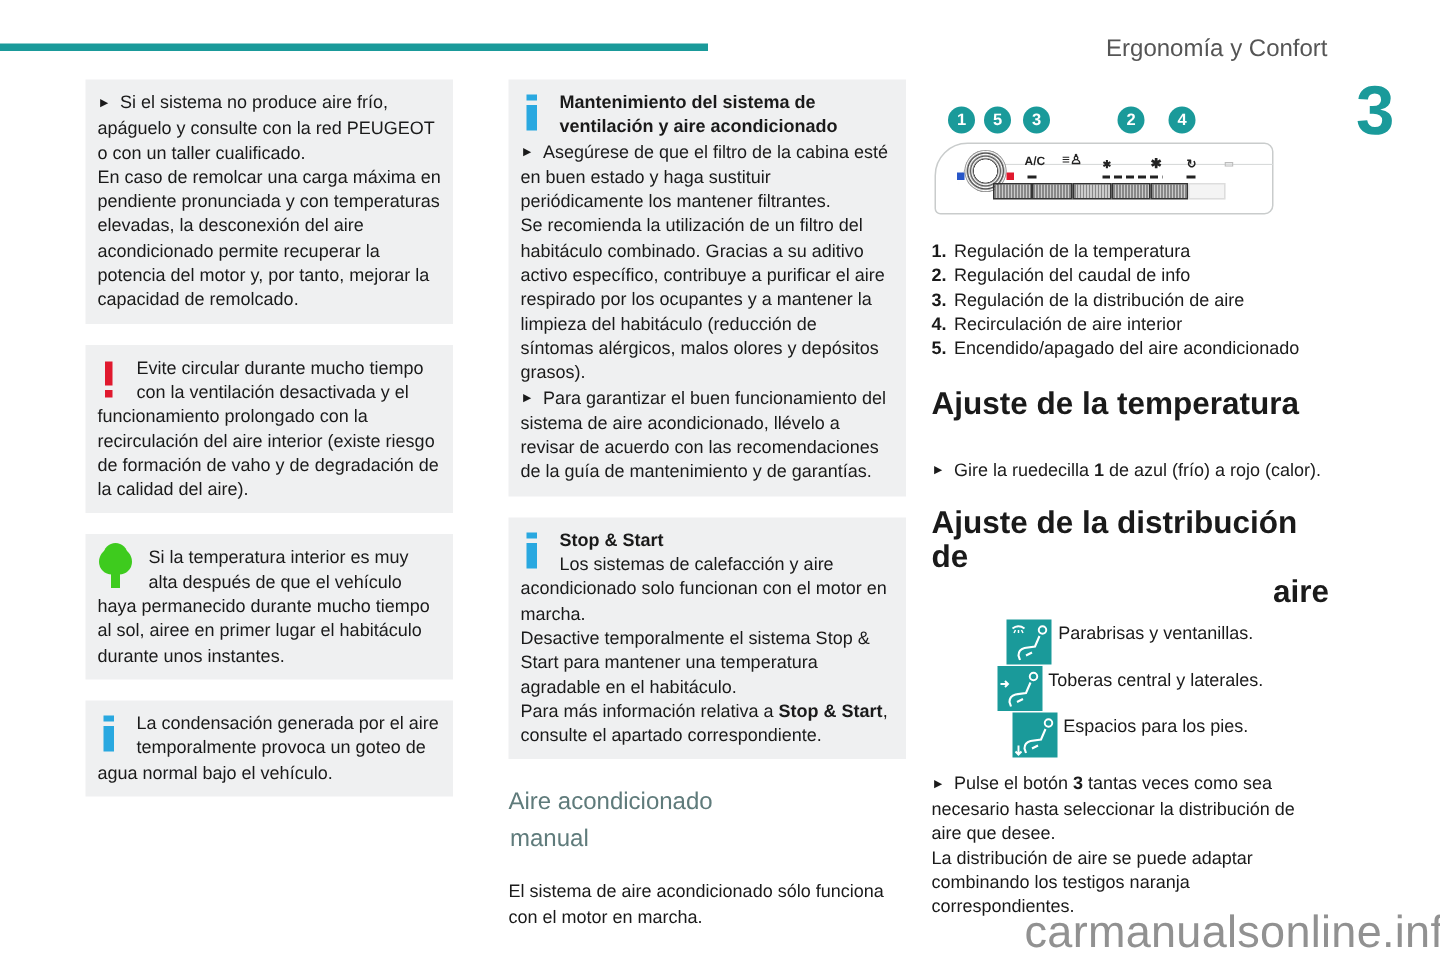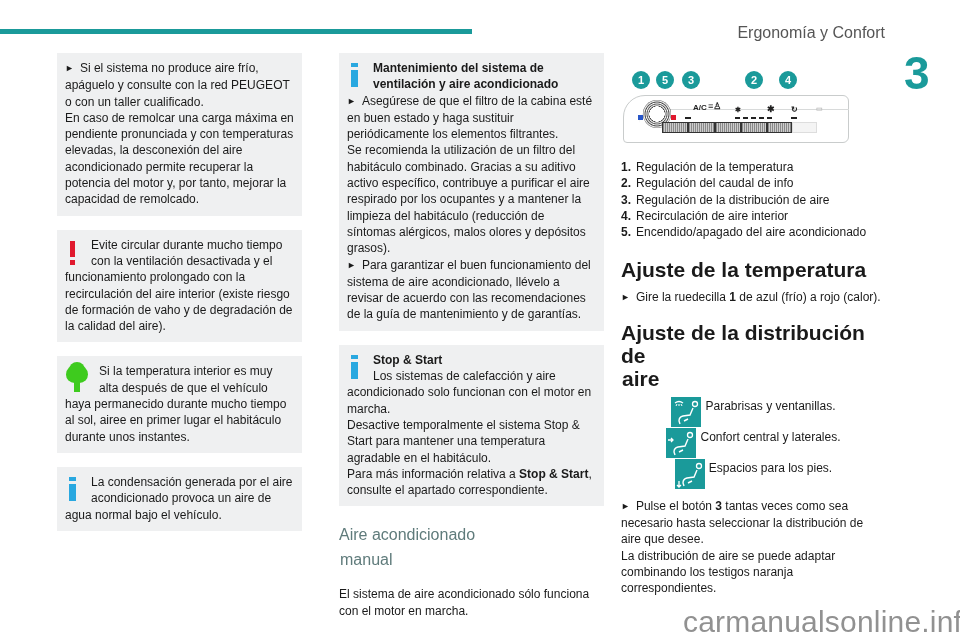--- a/index.html
+++ b/index.html
@@ -45,21 +45,21 @@
     .btn { position: absolute; top: 53px; height: 11px; background: repeating-linear-gradient(90deg, #888 0 1px, #ccc 1px 2px); border: 1px solid #333; }
     .btn.light { background: #f4f4f4; border-color: #ddd; }
     .lbl { position: absolute; top: 34px; font-size: 8px; font-weight: bold; color: #222; }
     .led { position: absolute; top: 48px; width: 6px; height: 2px; background: #222; }
 
     .legend { font-size: 12px; line-height: 16.3px; margin-top: 2px; }
     .legend li { list-style: none; }
     .legend .n { font-weight: bold; margin-right: 5px; }
 
     .h2 { font-size: 21px; font-weight: bold; line-height: 23px; color: #1a1a1a; margin-top: 13px; }
-    .h2 .l2 { display: block; padding-left: 1px; }
+    .h2 .l2 { display: block; padding-left: 1px; text-align: right; }
 
     .dist-row { display: flex; align-items: flex-start; height: 31px; font-size: 12px; justify-content: center; }
     .dist-icon { width: 30px; height: 30px; background: #1a9a9a; margin-right: 4px; position: relative; flex: none; }
     .dist-icon svg { position: absolute; left: 0; top: 0; }
     .dist-row span { padding-top: 2px; }
 
     .page-num { position: absolute; left: 912px; top: 648px; font-size: 12px; color: #333; }
     .watermark { position: absolute; left: 683px; top: 605px; font-size: 30px; color: #8c8c8c; opacity: 0.95; letter-spacing: 0.2px; }
   </style>
 </head>
@@ -89,32 +89,32 @@
         <div class="trunk"></div>
       </div>
     <p>Si la temperatura interior es muy alta después de que el vehículo haya permanecido durante mucho tiempo al sol, airee en primer lugar el habitáculo durante unos instantes.</p>
   </div>
 
   <div class="box">
     <div class="icon-float icon-info">
         <div class="dot"></div>
         <div class="bar"></div>
       </div>
-    <p>La condensación generada por el aire acondicionado provoca un aire de agua normal bajo el vehículo.</p>
+    <p>La condensación generada por el aire temporalmente provoca un goteo de agua normal bajo el vehículo.</p>
   </div>
 </div>
 
 <div class="col col2">
   <div class="box">
     <div class="icon-float icon-info">
         <div class="dot"></div>
         <div class="bar"></div>
       </div>
     <p class="bold">Mantenimiento del sistema de ventilación y aire acondicionado</p>
-    <p><span class="arrow">►</span><span>Asegúrese de que el filtro de la cabina esté en buen estado y haga sustituir periódicamente los elementos filtrantes.</span></p>
+    <p><span class="arrow">►</span><span>Asegúrese de que el filtro de la cabina esté en buen estado y haga sustituir periódicamente los mantener filtrantes.</span></p>
     <p>Se recomienda la utilización de un filtro del habitáculo combinado. Gracias a su aditivo activo específico, contribuye a purificar el aire respirado por los ocupantes y a mantener la limpieza del habitáculo (reducción de síntomas alérgicos, malos olores y depósitos grasos).</p>
     <p><span class="arrow">►</span><span>Para garantizar el buen funcionamiento del sistema de aire acondicionado, llévelo a revisar de acuerdo con las recomendaciones de la guía de mantenimiento y de garantías.</span></p>
   </div>
 
   <div class="box">
     <div class="icon-float icon-info">
         <div class="dot"></div>
         <div class="bar"></div>
       </div>
     <p class="bold">Stop &amp; Start</p>
@@ -135,21 +135,21 @@
     <div class="badge" style="left:11px">1</div>
     <div class="badge" style="left:35px">5</div>
     <div class="badge" style="left:61px">3</div>
     <div class="badge" style="left:124px">2</div>
     <div class="badge" style="left:158px">4</div>
     <div class="panel"></div>
     <div class="panel-inner"></div>
     <div class="knob"></div>
     <div class="knob-blue"></div>
     <div class="knob-red"></div>
-    <div class="lbl" style="left:72px">A/C</div>
+    <div class="lbl" style="left:62px">A/C</div>
     <div class="led" style="left:64px"></div>
     <div class="lbl" style="left:87px;top:32px;font-size:9px">≡♙</div>
     <div class="lbl" style="left:114px;top:37px;font-size:7px">✱</div>
     <div class="led" style="left:114px;width:40px;background:repeating-linear-gradient(90deg,#222 0 5px,transparent 5px 8px)"></div>
     <div class="lbl" style="left:146px;top:35px;font-size:9px">✱</div>
     <div class="lbl" style="left:170px;top:36px;font-size:8px">↻</div>
     <div class="led" style="left:170px"></div>
     <div class="lbl" style="left:195px;top:36px;font-size:7px;color:#bbb">▭</div>
     <div class="btn" style="left:41px;width:26px"></div>
     <div class="btn" style="left:67px;width:27px"></div>
@@ -161,21 +161,21 @@
 
   <ul class="legend">
     <li><span class="n">1.</span><span>Regulación de la temperatura</span></li>
     <li><span class="n">2.</span><span>Regulación del caudal de info</span></li>
     <li><span class="n">3.</span><span>Regulación de la distribución de aire</span></li>
     <li><span class="n">4.</span><span>Recirculación de aire interior</span></li>
     <li><span class="n">5.</span><span>Encendido/apagado del aire acondicionado</span></li>
   </ul>
 
   <div class="h2" style="margin-top:18px">Ajuste de la temperatura</div>
-  <p class="para" style="margin-top:8px"><span class="arrow">►</span><span>Gire la ruedecilla </span><span class="bold">1</span><span> de azul (frío) a rojo (calor).</span></p>
+  <p class="para" style="margin-top:24px"><span class="arrow">►</span><span>Gire la ruedecilla </span><span class="bold">1</span><span> de azul (frío) a rojo (calor).</span></p>
 
   <div class="h2" style="margin-top:14px">
     <span>Ajuste de la distribución de</span>
     <span class="l2">aire</span>
   </div>
 
   <div style="margin-top:7px">
     <div class="dist-row">
       <div class="dist-icon">
         <svg width="30" height="30" viewBox="0 0 30 30">
@@ -188,21 +188,21 @@
       <span>Parabrisas y ventanillas.</span>
     </div>
     <div class="dist-row">
       <div class="dist-icon">
         <svg width="30" height="30" viewBox="0 0 30 30">
             <path d="M2 12 h5 M5 10 l2 2 l-2 2" stroke="#fff" fill="none" stroke-width="1.3"></path>
             <circle cx="24" cy="7" r="2.5" stroke="#fff" fill="none" stroke-width="1.3"></circle>
             <path d="M22 11 l-3 7 l-7 1 q-4 1 -4 5 l1 3 M13 24 l4 -2" stroke="#fff" fill="none" stroke-width="1.4"></path>
           </svg>
       </div>
-      <span>Confort central y laterales.</span>
+      <span>Toberas central y laterales.</span>
     </div>
     <div class="dist-row">
       <div class="dist-icon">
         <svg width="30" height="30" viewBox="0 0 30 30">
             <path d="M4 22 v6 M2 26 l2 2 l2 -2" stroke="#fff" fill="none" stroke-width="1.3"></path>
             <circle cx="24" cy="7" r="2.5" stroke="#fff" fill="none" stroke-width="1.3"></circle>
             <path d="M22 11 l-3 7 l-7 1 q-4 1 -4 5 l1 3 M13 24 l4 -2" stroke="#fff" fill="none" stroke-width="1.4"></path>
           </svg>
       </div>
       <span>Espacios para los pies.</span>

